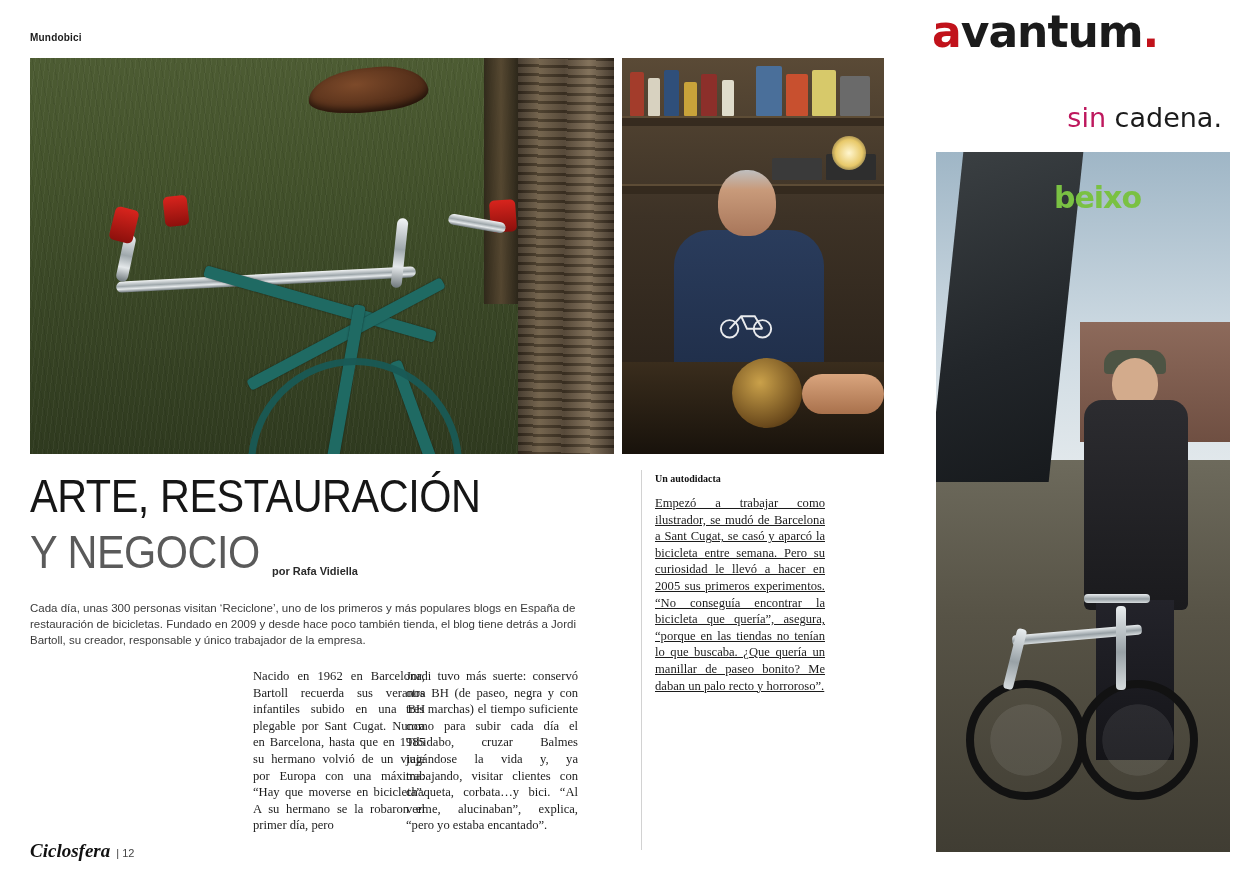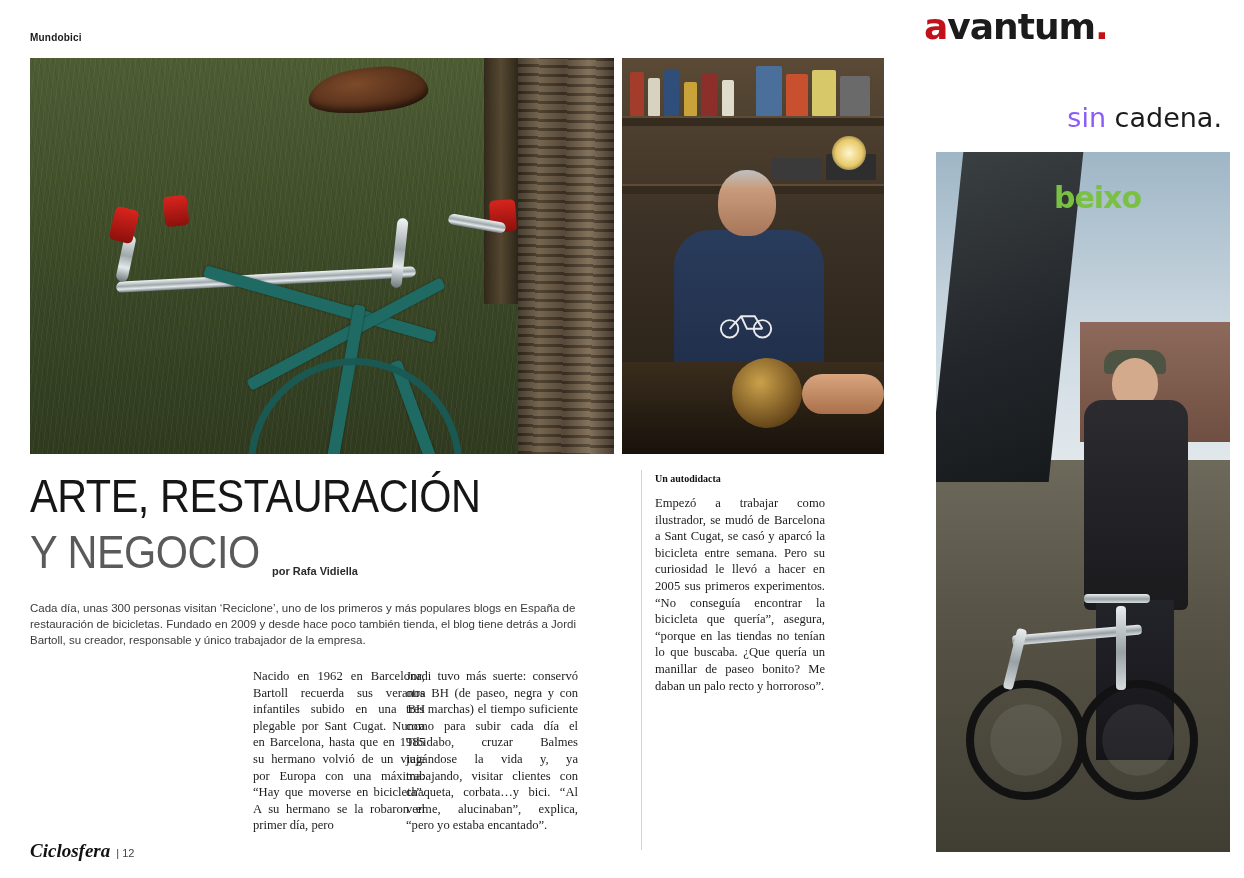--- a/index.html
+++ b/index.html
@@ -218,21 +218,21 @@
     position: absolute;
     font-family: "Liberation Serif", serif;
     font-size: 12.6px;
     line-height: 16.6px;
     color: #1c1c1c;
     text-align: justify;
   }
   .col p { margin: 0 0 9px 0; }
   .col-1 { left: 213px; top: 668px; width: 172px; margin-left: 40px; }
   .col-2 { left: 406px; top: 668px; width: 172px; }
-  .col-3 { left: 655px; top: 495px; width: 170px; }
+  .col-3 { left: 655px; top: 495px; width: 170px; text-decoration: underline; }
   .subhead {
     position: absolute;
     left: 655px; top: 473px;
     font-family: "Liberation Serif", serif;
     font-weight: bold;
     font-size: 10px;
     color: #111;
   }
   .rule-col3 {
     position: absolute;
@@ -263,38 +263,38 @@
 
   
   .ad-page {
     position: absolute;
     left: 908px; top: 0;
     width: 336px; height: 878px;
     background: #ffffff;
   }
   .ad-brand {
     position: absolute;
-    left: 16px; top: 6px;
-    font-size: 36px;
+    left: 24px; top: 6px;
+    font-size: 44px;
     font-weight: bold;
     letter-spacing: -1px;
     color: #1b1b1b;
     font-family: "DejaVu Sans", sans-serif;
   }
   .ad-brand .a-red { color: #c1121b; }
   .ad-brand .dot-red { color: #c1121b; }
   .ad-line1, .ad-line2 {
     position: absolute;
     font-size: 27px;
     color: #1b1b1b;
     font-family: "DejaVu Sans", sans-serif;
   }
   .ad-line1 { left: 32px; top: 66px; }
   .ad-line2 { right: 22px; top: 102px; }
-  .ad-line2 .red { color: #8b5cf6; }
+  .ad-line2 .red { color: #be185d; }
 
   .ad-photo {
     position: absolute;
     left: 28px; top: 152px;
     width: 294px; height: 700px;
     overflow: hidden;
     background: #8ea2ae;
   }
   .sky {
     position: absolute; left: 0; top: 0; width: 100%; height: 46%;

